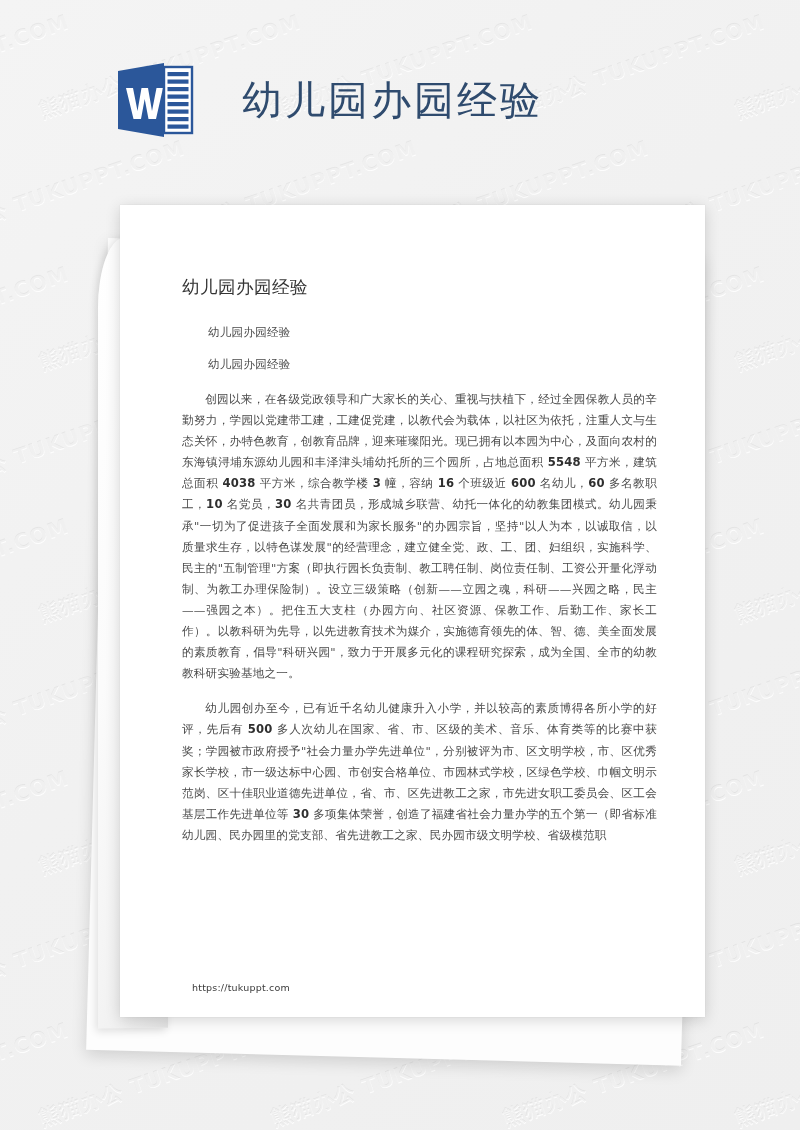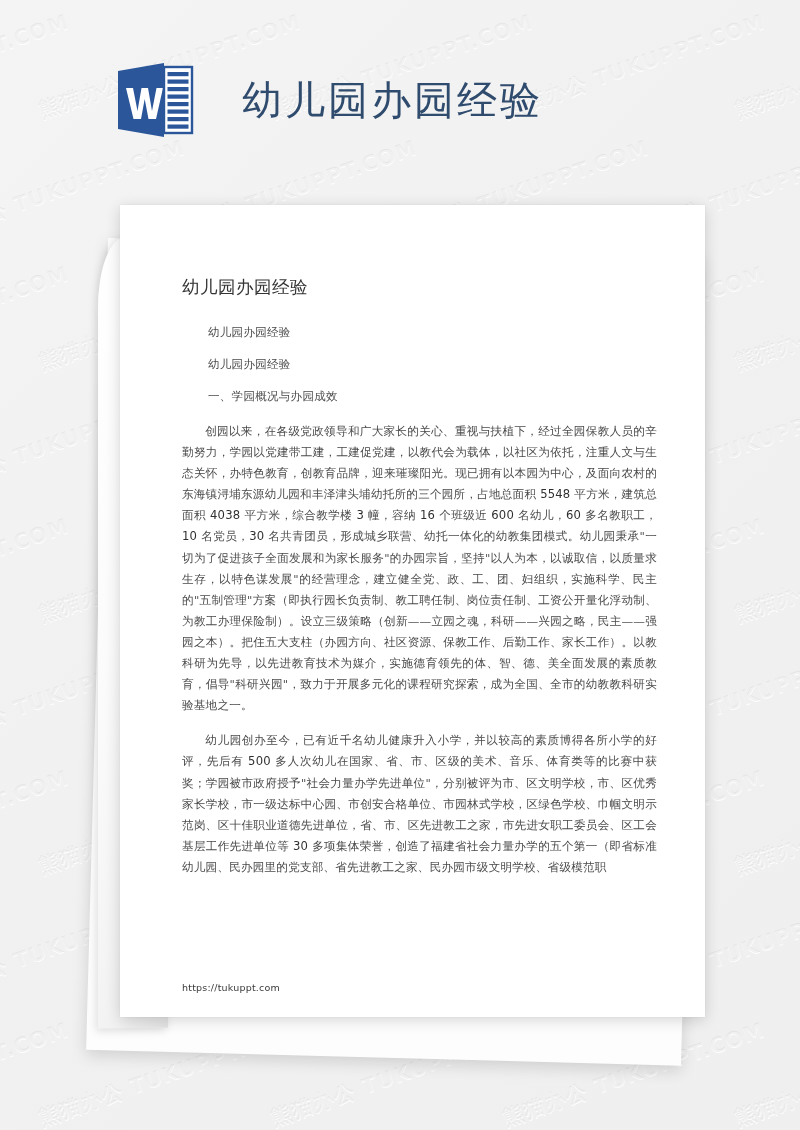--- a/index.html
+++ b/index.html
@@ -151,25 +151,25 @@
     font-family: "DejaVu Serif", "Liberation Serif", serif;
     font-size: 11.6px;
     line-height: 1.82;
     color: #4a4a4a;
     margin: 0 0 14px 0;
     text-indent: 2em;
     text-align: justify;
     letter-spacing: 0.2px;
     word-break: break-all;
   }
-  .doc-para b { font-family: "DejaVu Sans", sans-serif; font-weight: 400; color: #2f2f2f; }
+  .doc-para b { font-family: "DejaVu Sans", sans-serif; font-weight: 700; color: #2f2f2f; }
 
   .doc-footer-url {
     position: absolute;
-    left: 62px;
+    left: 72px;
     bottom: 24px;
     font-family: "DejaVu Sans", "Liberation Sans", sans-serif;
     font-size: 9.5px;
     color: #3a3a3a;
     letter-spacing: 0.2px;
   }
 
   
   .body-clip {
     position: relative;
@@ -231,21 +231,20 @@
     <div class="sheet sheet-back-bottom"></div>
     <div class="sheet sheet-back-left"></div>
 
     <div class="sheet sheet-main">
       <div class="page-inner">
 
         <div class="doc-title">幼儿园办园经验</div>
 
         <div class="doc-line">幼儿园办园经验</div>
         <div class="doc-line">幼儿园办园经验</div>
-        <div class="doc-line">一、学园概况与办园成效</div>
 
         <div class="body-clip">
           <p class="doc-para">创园以来，在各级党政领导和广大家长的关心、重视与扶植下，经过全园保教人员的辛勤努力，学园以党建带工建，工建促党建，以教代会为载体，以社区为依托，注重人文与生态关怀，办特色教育，创教育品牌，迎来璀璨阳光。现已拥有以本园为中心，及面向农村的东海镇浔埔东源幼儿园和丰泽津头埔幼托所的三个园所，占地总面积 <b>5548</b> 平方米，建筑总面积 <b>4038</b> 平方米，综合教学楼 <b>3</b> 幢，容纳 <b>16</b> 个班级近 <b>600</b> 名幼儿，<b>60</b> 多名教职工，<b>10</b> 名党员，<b>30</b> 名共青团员，形成城乡联营、幼托一体化的幼教集团模式。幼儿园秉承"一切为了促进孩子全面发展和为家长服务"的办园宗旨，坚持"以人为本，以诚取信，以质量求生存，以特色谋发展"的经营理念，建立健全党、政、工、团、妇组织，实施科学、民主的"五制管理"方案（即执行园长负责制、教工聘任制、岗位责任制、工资公开量化浮动制、为教工办理保险制）。设立三级策略（创新——立园之魂，科研——兴园之略，民主——强园之本）。把住五大支柱（办园方向、社区资源、保教工作、后勤工作、家长工作）。以教科研为先导，以先进教育技术为媒介，实施德育领先的体、智、德、美全面发展的素质教育，倡导"科研兴园"，致力于开展多元化的课程研究探索，成为全国、全市的幼教教科研实验基地之一。</p>
           <p class="doc-para">幼儿园创办至今，已有近千名幼儿健康升入小学，并以较高的素质博得各所小学的好评，先后有 <b>500</b> 多人次幼儿在国家、省、市、区级的美术、音乐、体育类等的比赛中获奖；学园被市政府授予"社会力量办学先进单位"，分别被评为市、区文明学校，市、区优秀家长学校，市一级达标中心园、市创安合格单位、市园林式学校，区绿色学校、巾帼文明示范岗、区十佳职业道德先进单位，省、市、区先进教工之家，市先进女职工委员会、区工会基层工作先进单位等 <b>30</b> 多项集体荣誉，创造了福建省社会力量办学的五个第一（即省标准幼儿园、民办园里的党支部、省先进教工之家、民办园市级文明学校、省级模范职</p>
         </div>
 
         <div class="doc-footer-url">https://tukuppt.com</div>
       </div>
     </div>
   </div>

